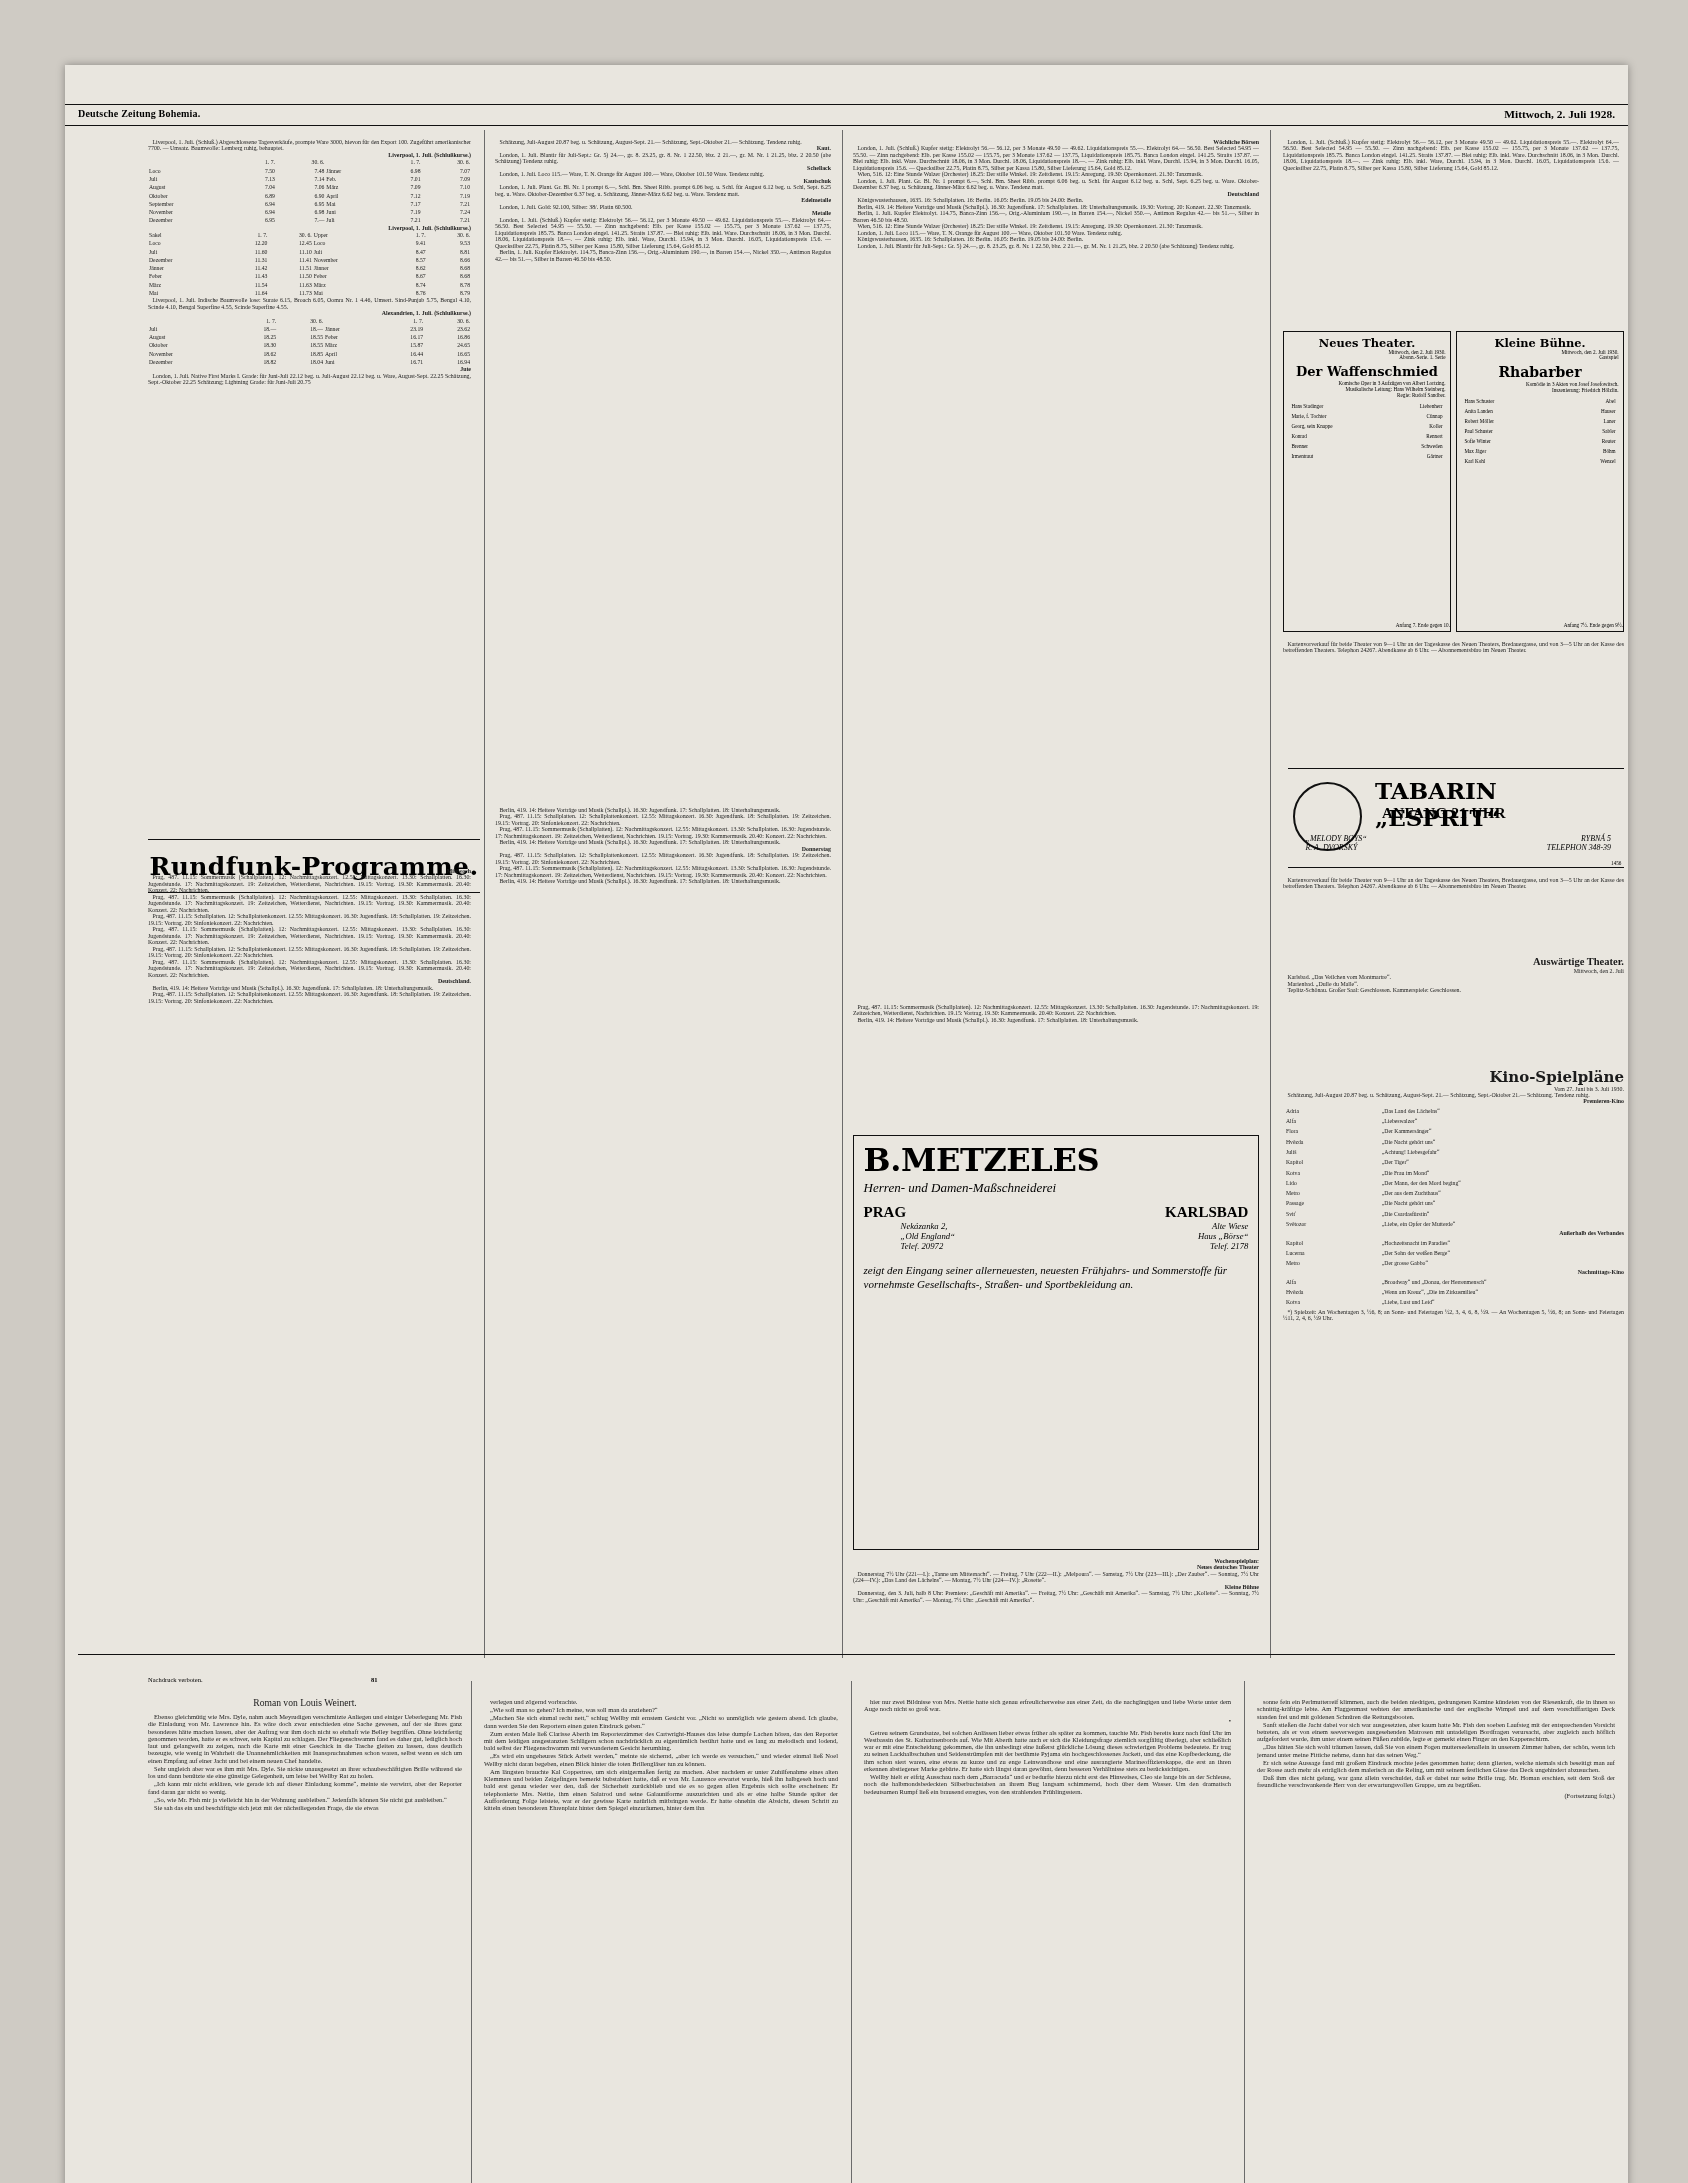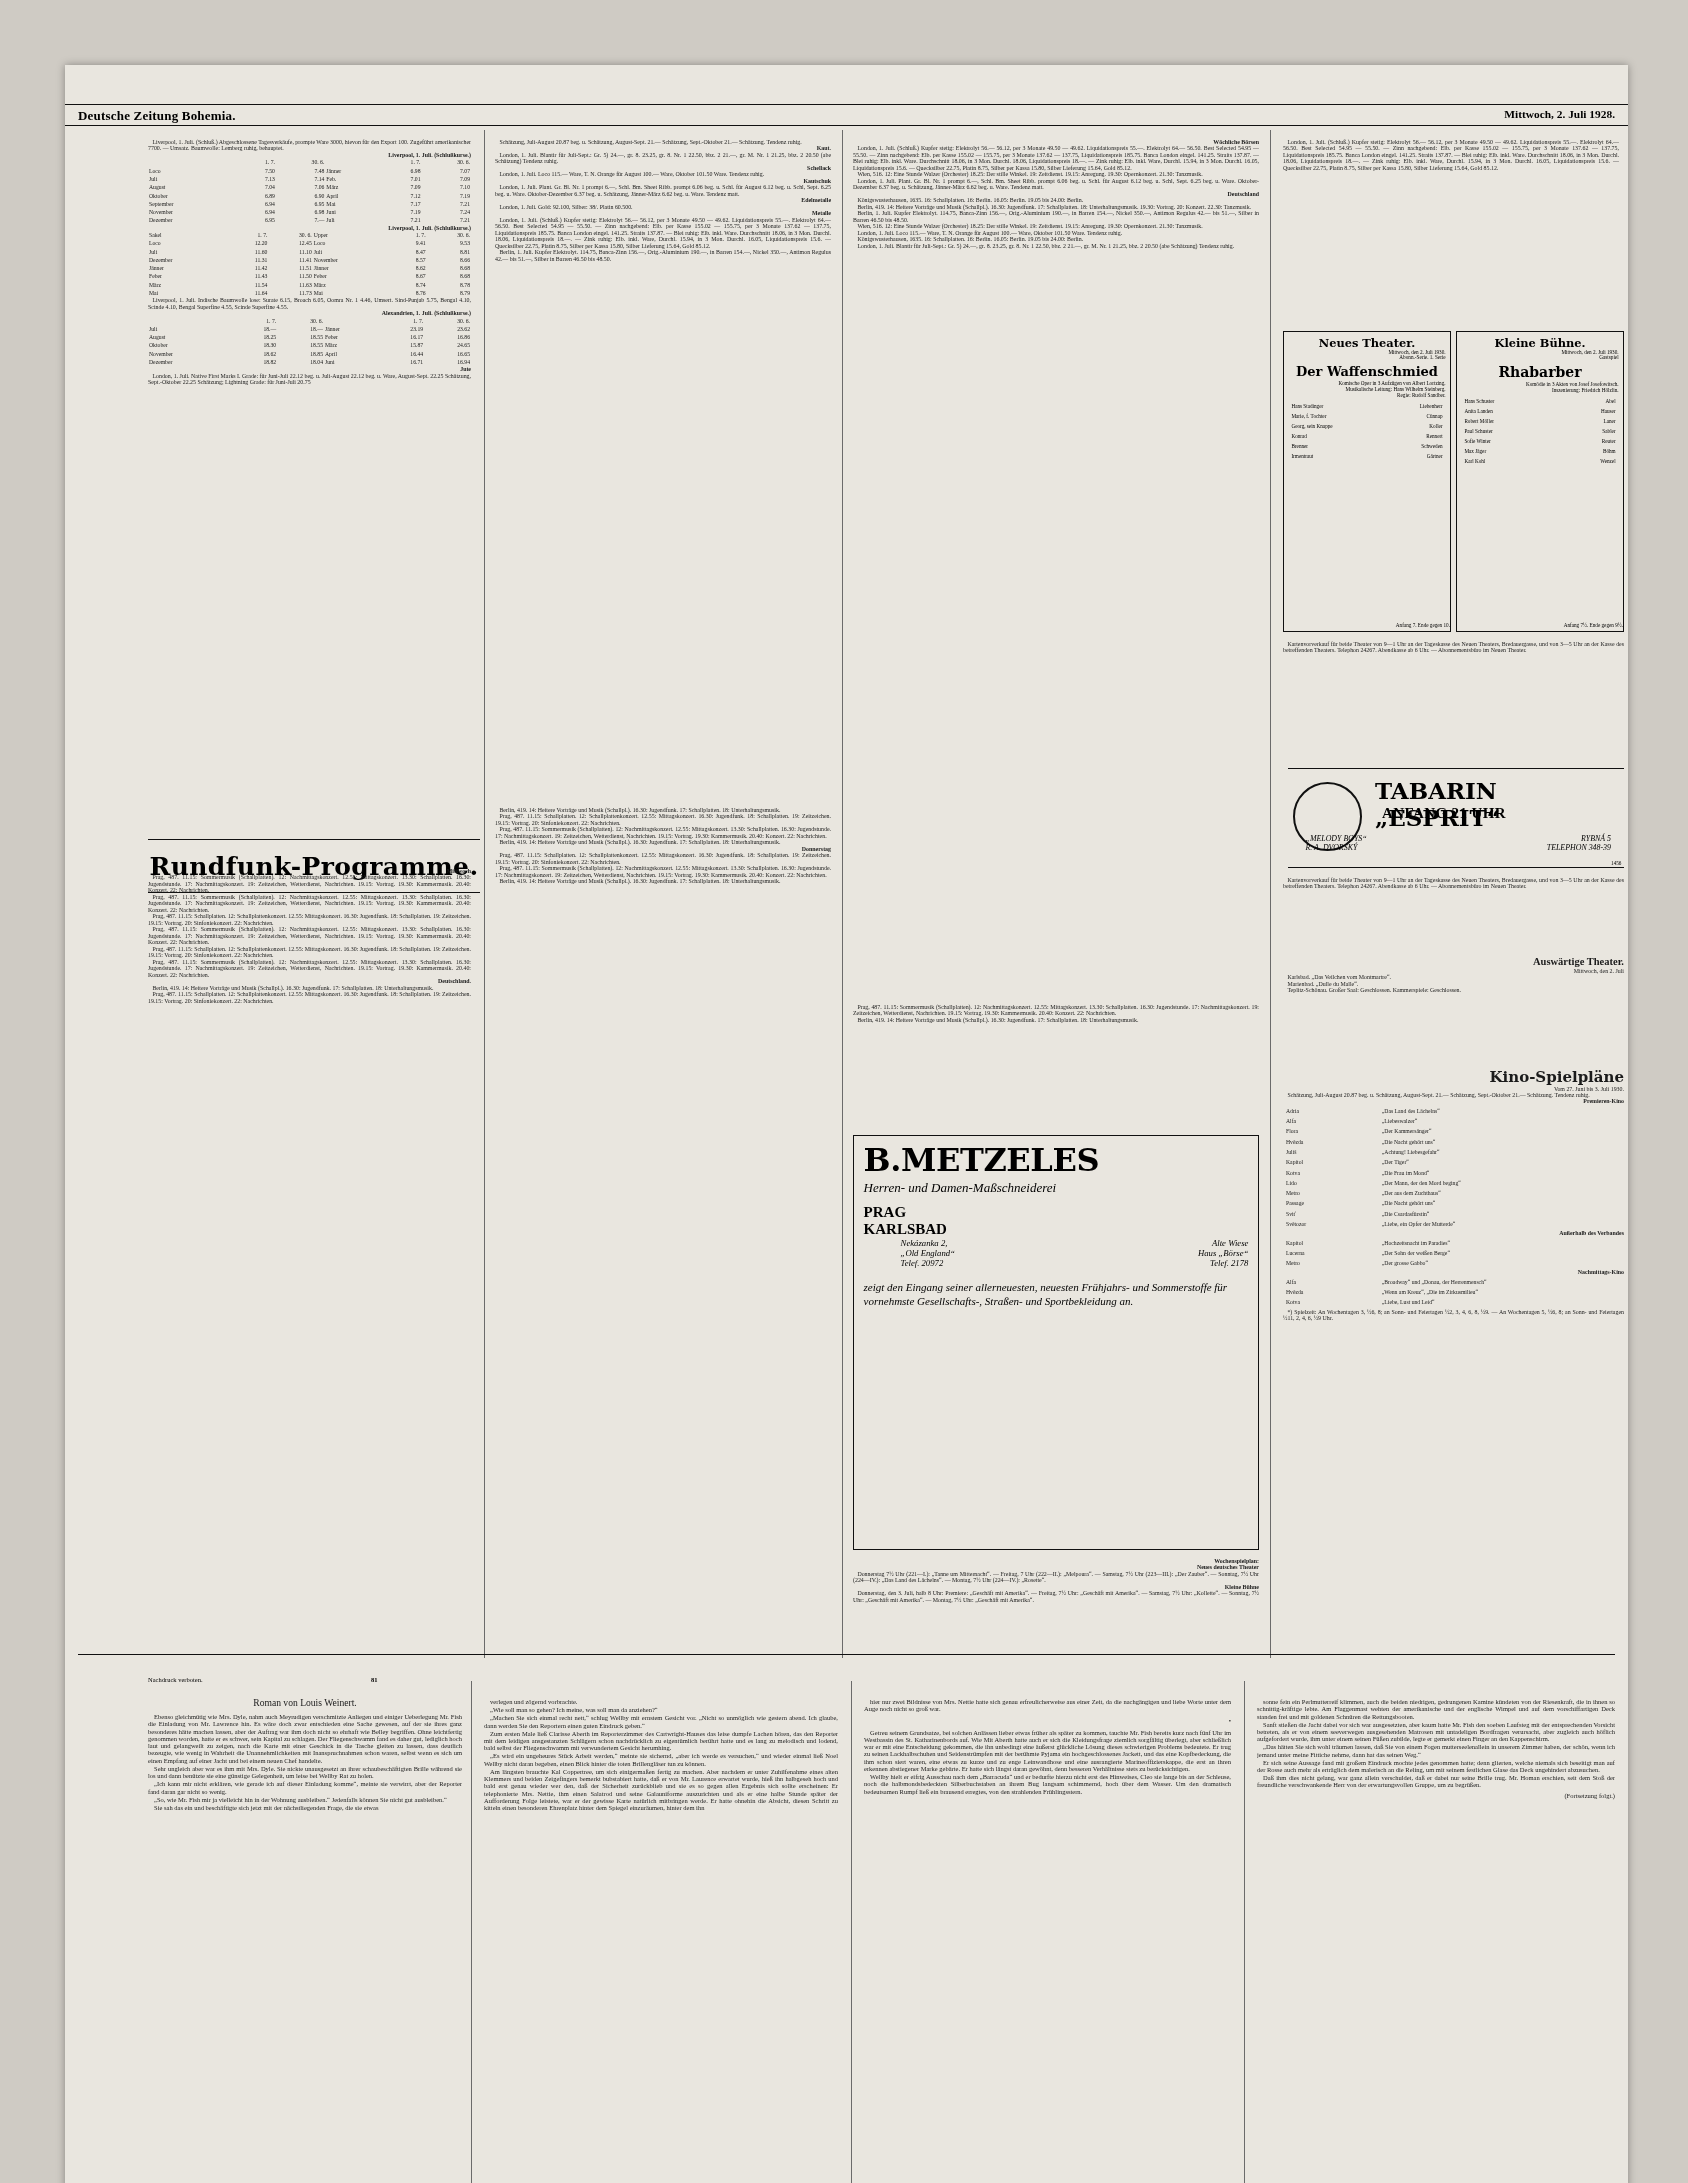--- a/index.html
+++ b/index.html
@@ -12,21 +12,21 @@
   .sheet{
     position:absolute;left:65px;top:65px;width:1563px;height:2249px;
     background:#e9e6df;
     box-shadow:0 0 7.9px rgba(0,0,0,.35);
   }
   
   .masthead{
     position:absolute;left:0;top:39px;width:100%;height:20px;
     border-top:1.3px solid #111;border-bottom:1.3px solid #111;
   }
-  .mh-left{position:absolute;left:13px;top:3.1px;font-weight:bold;font-size:13px;letter-spacing:0.2px;}
+  .mh-left{position:absolute;left:13px;top:3.1px;font-weight:bold;font-size:10px;letter-spacing:0.2px;}
   .mh-center{position:absolute;left:0;right:0;top:0.9px;text-align:center;font-weight:bold;font-size:15px;}
   .mh-right{position:absolute;right:13px;top:3.1px;font-weight:bold;font-size:11.4px;}
   
   .col{position:absolute;font-size:6.5px;line-height:1.12;text-align:justify;color:#1b1b1b;}
   .col p{margin:0 0 0.9px 0;text-indent:6.1px;}
   .tiny{font-size:5.9px;line-height:1.1;}
   .tiny p{margin:0;text-indent:4.4px;}
   .hd{font-weight:bold;text-align:center;margin:2.2px 0 0.9px 0;text-indent:0 !important;}
   .hd2{font-weight:bold;text-indent:0 !important;}
   .ctr{text-align:right;text-indent:0 !important;}
@@ -39,21 +39,21 @@
     font-family:"DejaVu Serif", serif;
     font-weight:bold;font-size:25px;letter-spacing:0.4px;
   }
   
   .metzeles{
     position:absolute;left:788px;top:1070px;width:406px;height:415px;
     background:#e9e6df;border:0.4px solid #111;padding:7.9px 9.6px;box-sizing:border-box;
   }
   .metz-title{font-family:"DejaVu Serif",serif;font-weight:bold;font-size:32px;letter-spacing:-0.4px;line-height:1;}
   .metz-sub{font-size:13px;margin-top:4.4px;font-style:italic;}
-  .metz-row{display:flex;justify-content:space-between;margin-top:7.9px;font-size:15px;font-weight:bold;flex-direction:column;}
+  .metz-row{display:flex;justify-content:space-between;margin-top:7.9px;font-size:15px;font-weight:bold;}
   .metz-row2{display:flex;justify-content:space-between;font-size:8.7px;font-style:italic;padding-left:37px;}
   .metz-body{margin-top:11.4px;font-size:11px;line-height:1.35;font-style:italic;}
   
   .wilson{
     position:absolute;left:1223px;top:144px;width:336px;height:114px;
     border:1.3px solid #111;box-sizing:border-box;padding:4.4px 6.1px;background:#e9e6df;
   }
   .wilson h2{margin:0;font-family:"DejaVu Serif",serif;font-size:29px;letter-spacing:-0.4px;}
   .wilson .sub{font-size:9.6px;margin-top:1.7px;}
   .wilson .band{

